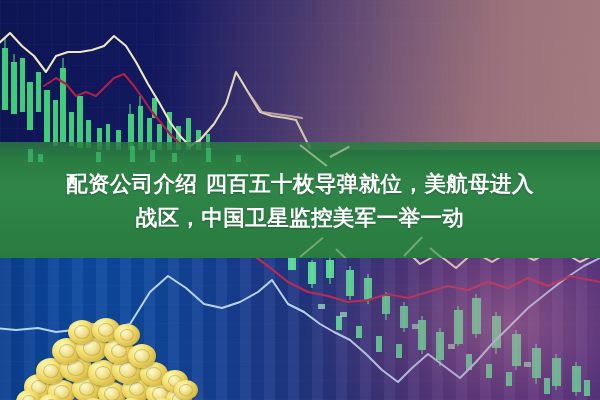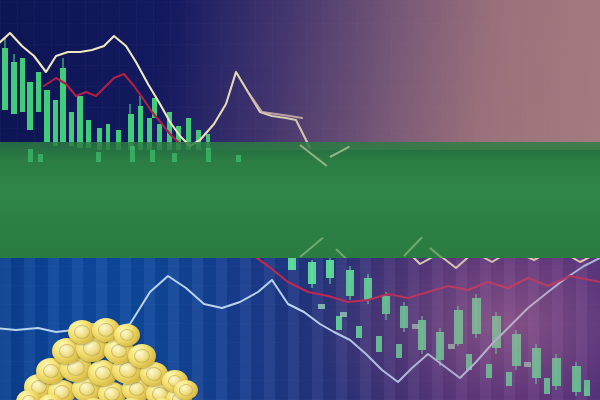--- a/index.html
+++ b/index.html
@@ -255,20 +255,22 @@
     </div>
 
     <div class="bleed-b">
       <span class="ln2" style="left:300px; bottom:1px;  width:30px; transform:rotate(-40deg);"></span>
       <span class="ln2" style="left:336px; bottom:9px;  width:28px; transform:rotate(44deg);"></span>
       <span class="ln2" style="left:404px; bottom:2px;  width:26px; transform:rotate(-46deg);"></span>
       <span class="ln2" style="left:430px; bottom:10px; width:24px; transform:rotate(40deg);"></span>
     </div>
 
     <div class="headline">
+      <div class="line">配资公司介绍 四百五十枚导弹就位，美航母进入</div>
+      <div class="line">战区，中国卫星监控美军一举一动</div>
     </div>
   </div>
 
   <div class="panel-bot">
     <div class="stripes"></div>
     <div class="grid-faint2"></div>
 
     <svg class="svgfull" viewBox="0 0 600 142" preserveAspectRatio="none">
       <g stroke="#5fe39a" stroke-width="1.3" opacity="0.85">
         <line x1="292" y1="-6" x2="292" y2="12"></line>

